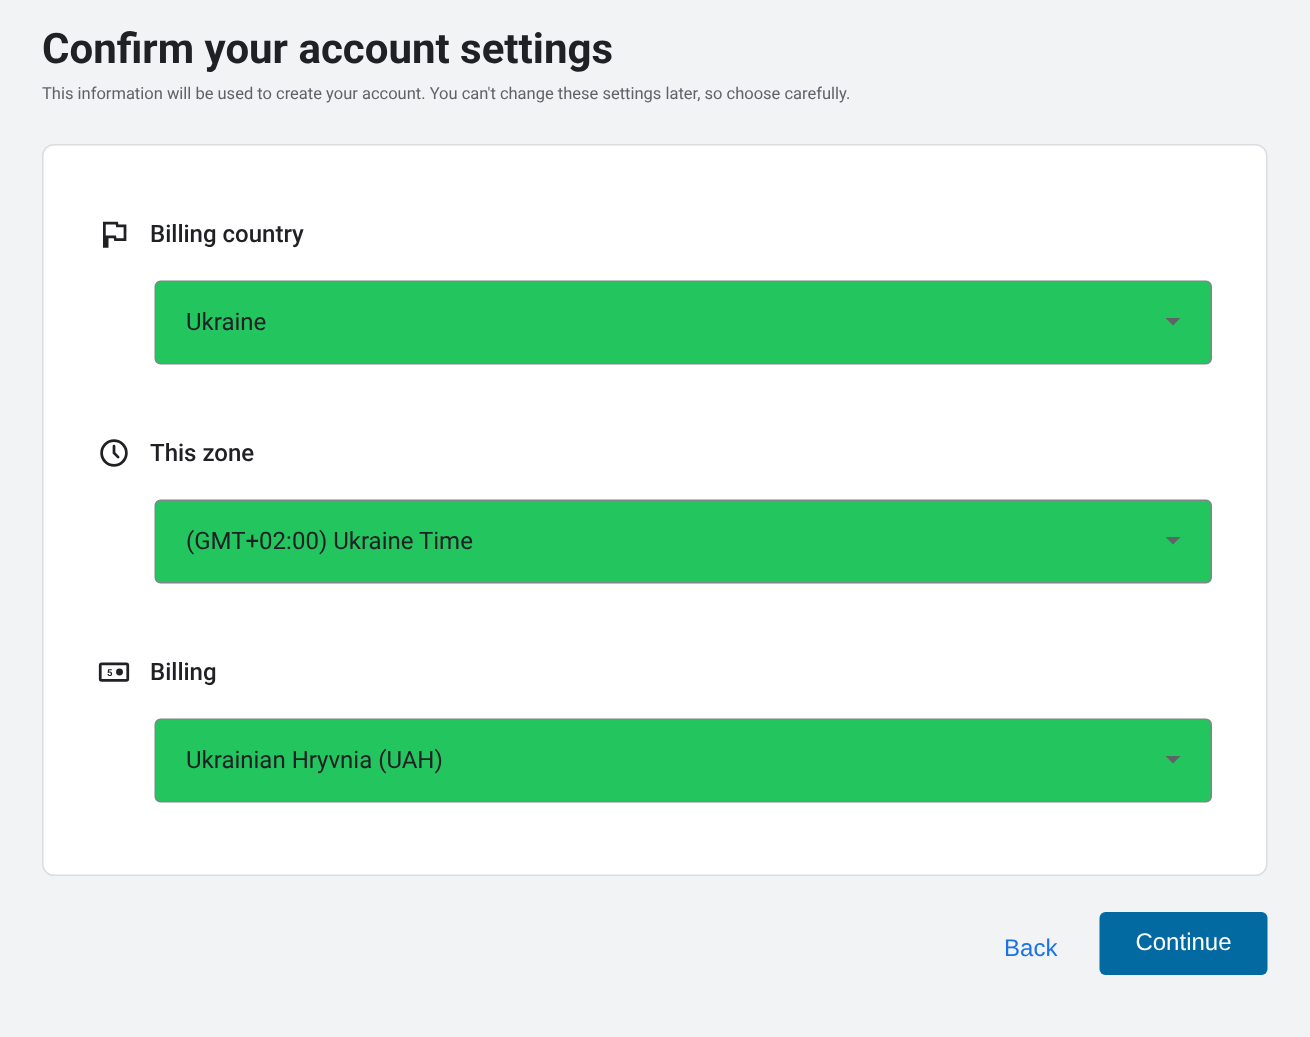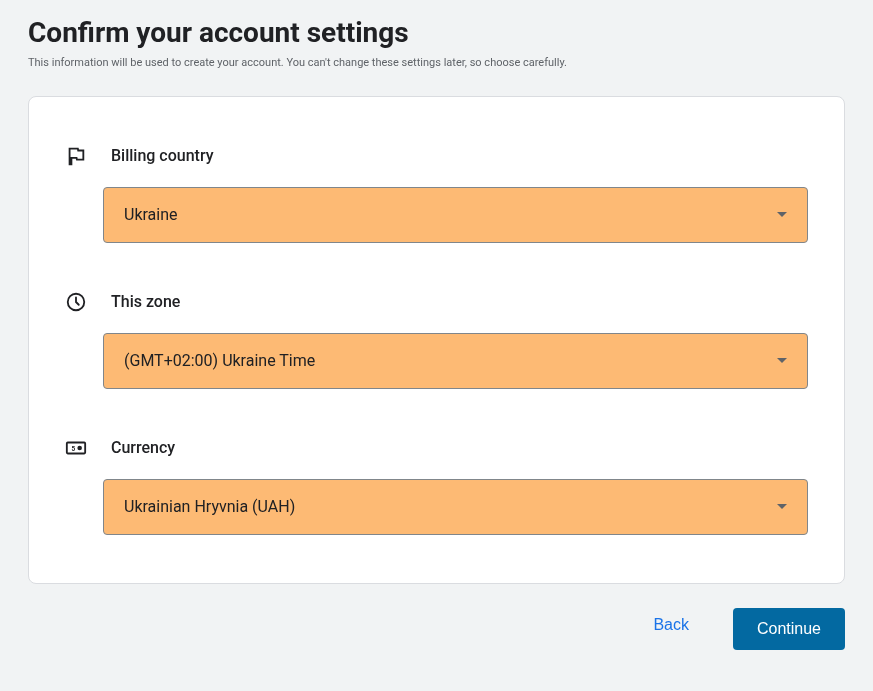--- a/index.html
+++ b/index.html
@@ -36,21 +36,21 @@
     }
     .field-group {
       margin-bottom: 48px;
     }
     .field-group:last-child {
       margin-bottom: 12px;
     }
     .field-header {
       display: flex;
       align-items: center;
-      gap: 24px;
+      gap: 13px;
       margin-bottom: 20px;
     }
     .field-icon {
       width: 22px;
       height: 22px;
       display: flex;
       align-items: center;
       justify-content: center;
       flex-shrink: 0;
     }
@@ -70,38 +70,38 @@
     .select {
       width: 100%;
       height: 56px;
       border: 1px solid #80868b;
       border-radius: 4px;
       padding: 0 20px;
       display: flex;
       align-items: center;
       justify-content: space-between;
       cursor: pointer;
-      background: #fdba74;
+      background: #22c55e;
     }
     .select-value {
       font-size: 16px;
       color: #202124;
     }
     .select-arrow {
       width: 0;
       height: 0;
       border-left: 5px solid transparent;
       border-right: 5px solid transparent;
       border-top: 5px solid #5f6368;
     }
     .actions {
       display: flex;
       justify-content: flex-end;
-      align-items: flex-start;
-      gap: 32px;
+      align-items: flex-end;
+      gap: 16px;
       margin-top: 24px;
     }
     .btn-back {
       font-size: 16px;
       font-weight: 500;
       color: #1a73e8;
       background: none;
       border: none;
       cursor: pointer;
       padding: 8px 12px;
@@ -164,21 +164,21 @@
 
   <div class="field-group">
     <div class="field-header">
       <span class="field-icon">
         <svg viewBox="0 0 24 24">
             <rect x="2" y="6" width="20" height="12" rx="1" fill="none" stroke="#202124" stroke-width="2"></rect>
             <text x="7" y="15" font-size="7" fill="#202124" font-weight="bold">5</text>
             <circle cx="16" cy="12" r="2.5" fill="#202124"></circle>
           </svg>
       </span>
-      <span class="field-label">Currency</span>
+      <span class="field-label">Billing</span>
     </div>
     <div class="select-wrapper">
       <div class="select">
         <span class="select-value">Ukrainian Hryvnia (UAH)</span>
         <span class="select-arrow"></span>
       </div>
     </div>
   </div>
 
 </div>

